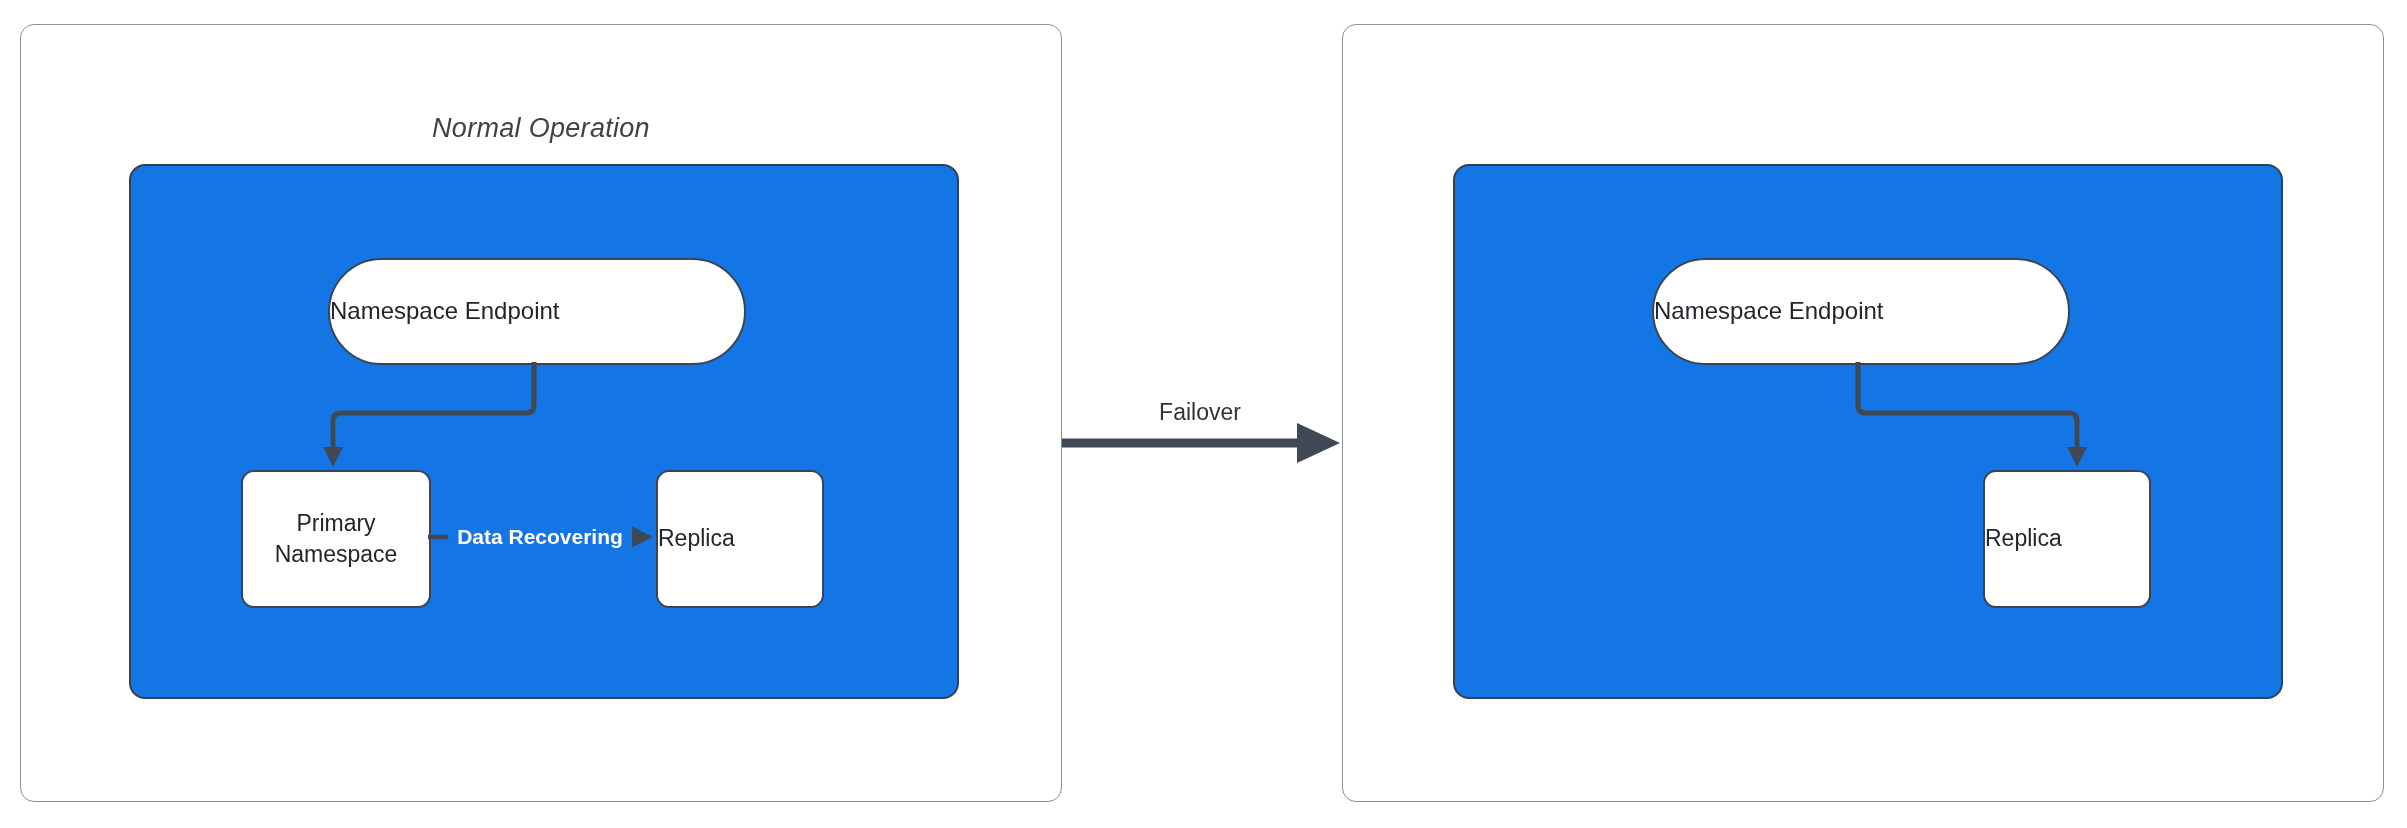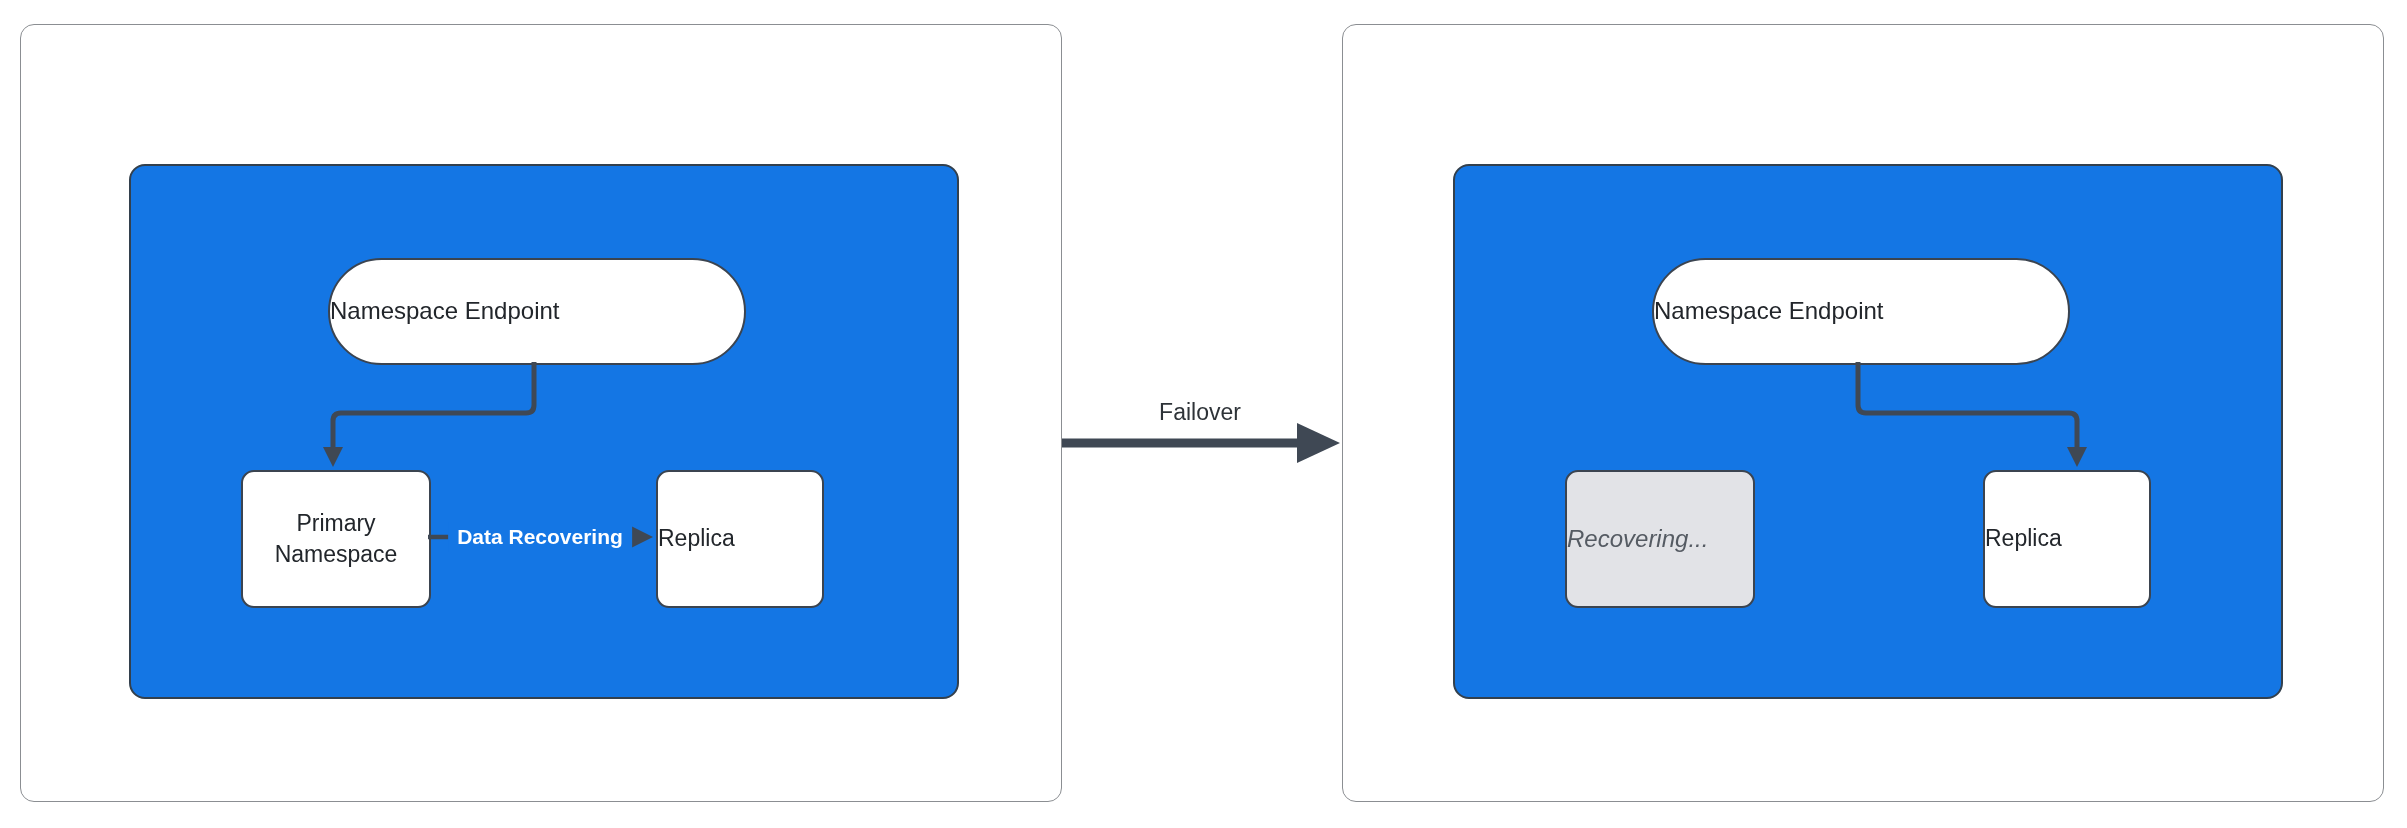--- a/index.html
+++ b/index.html
@@ -56,40 +56,38 @@
   .edge-label.data-repl{left:540px;top:537px}
   .connector-label{position:absolute;z-index:3;transform:translate(-50%,-50%);
                    color:#2e3338;font-size:23px;left:1200px;top:412px;white-space:nowrap}
 </style>
 </head>
 <body>
 
 <div class="canvas">
 
   <section class="panel left">
+    <div class="panel-title">Normal Operation</div>
     <div class="cluster">
       <div class="node pill">
         <span>Namespace Endpoint</span>
       </div>
       <div class="node rect a">
         <span>Primary Namespace</span>
       </div>
       <div class="node rect b">
         <span>Replica</span>
       </div>
     </div>
   </section>
 
   <section class="panel right">
     <div class="cluster">
       <div class="node pill">
         <span>Namespace Endpoint</span>
-      </div>
-      <div class="node rect a gray">
-        <span>Recovering...</span>
       </div>
       <div class="node rect b">
         <span>Replica</span>
       </div>
     </div>
   </section>
 
   <svg class="overlay" viewBox="0 0 2407 828" xmlns="http://www.w3.org/2000/svg">
 
     <path class="edge thin" d="M534 362 V405 Q534 413 526 413 H341 Q333 413 333 421 V448"></path>

